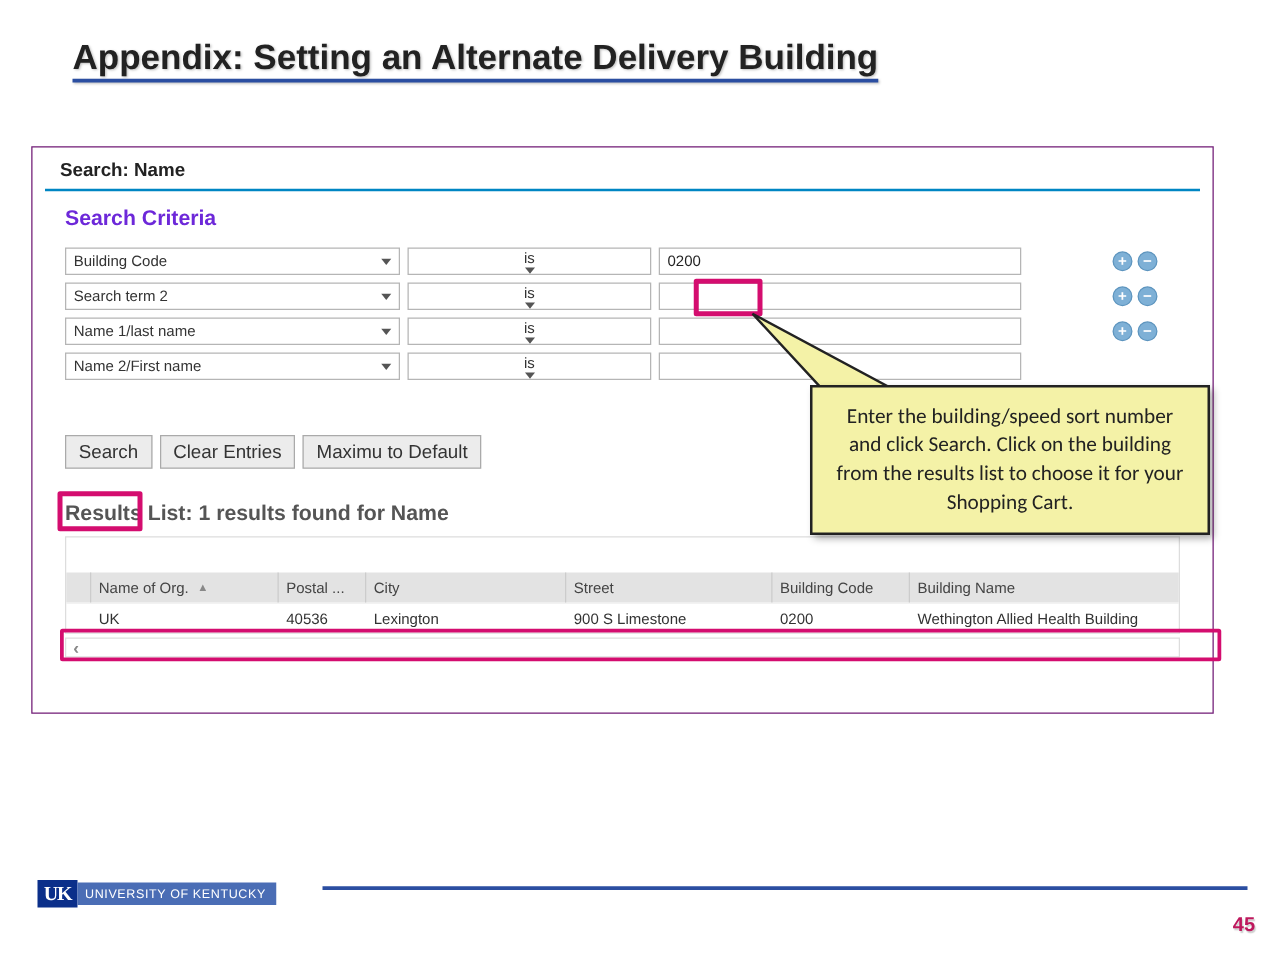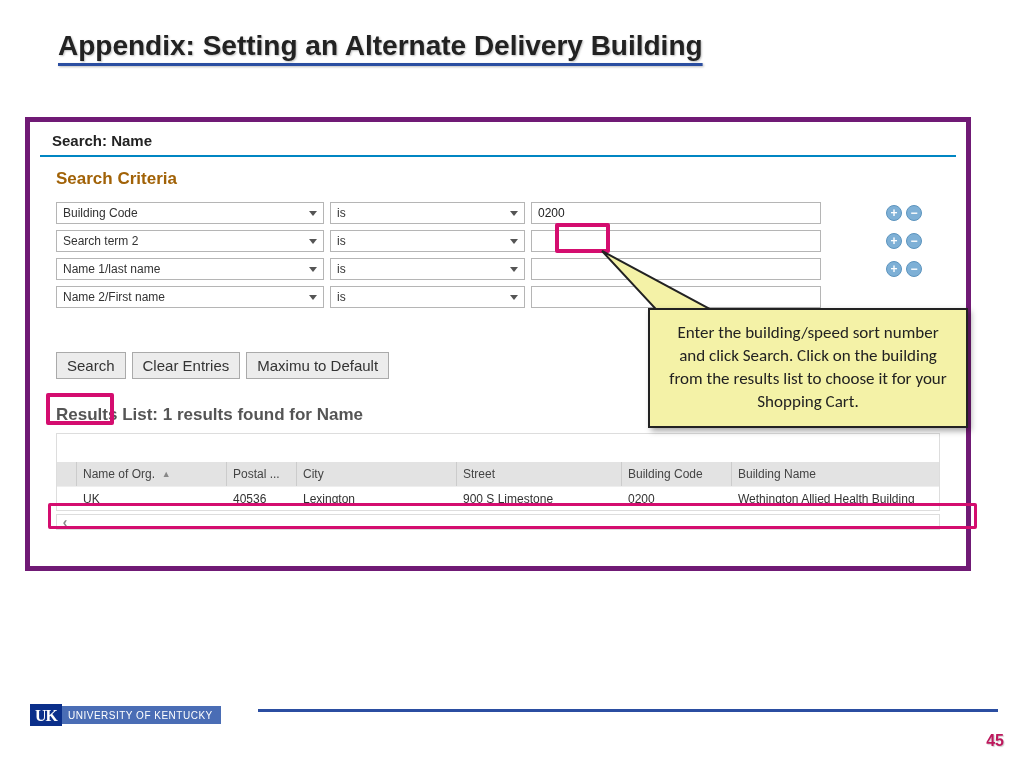--- a/index.html
+++ b/index.html
@@ -1,31 +1,31 @@
 <!DOCTYPE html>
 <html><head>
 <meta charset="utf-8">
 <style>
   * { box-sizing: border-box; margin: 0; padding: 0; }
   body { font-family: Arial, Helvetica, sans-serif; background: #fff; width: 1024px; height: 768px; position: relative; overflow: hidden; }
 
   .slide-title { position: absolute; top: 30px; left: 38px; font-size: 28px; font-weight: bold; color: #222; text-shadow: 1px 1px 2px rgba(0,0,0,0.25); text-decoration: underline; text-underline-offset: 8px; text-decoration-thickness: 3px; text-decoration-color: #2b4ea1; margin-left: 20px; }
 
-  .panel { position: absolute; top: 117px; left: 25px; width: 946px; height: 454px; border: 5px solid #701a75; background: #fff; }
+  .panel { position: absolute; top: 117px; left: 25px; width: 946px; height: 454px; border: 1px solid #701a75; background: #fff; }
 
   .panel-header { font-weight: bold; font-size: 15px; color: #222; padding: 10px 22px 6px 22px; }
   .blue-line { height: 2px; background: #0086c3; margin: 0 10px 8px 10px; }
 
-  .section-title { font-weight: bold; font-size: 17px; color: #a16207; padding: 4px 26px 12px 26px; }
+  .section-title { font-weight: bold; font-size: 17px; color: #6d28d9; padding: 4px 26px 12px 26px; }
 
   .criteria-rows { padding: 0 26px; }
   .crit-row { display: flex; align-items: center; gap: 6px; margin-bottom: 4px; height: 24px; }
   .sel { border: 1px solid #b5b5b5; background: #fff; font-size: 12px; color: #333; height: 22px; display: flex; align-items: center; justify-content: space-between; padding: 0 6px; }
   .sel.field { width: 268px; }
-  .sel.op    { width: 195px; }
+  .sel.op    { width: 195px; flex-direction: column; }
   .txt-input { border: 1px solid #b5b5b5; background: #fff; height: 22px; width: 290px; font-size: 12px; padding: 0 6px; color: #222; }
   .caret { width: 0; height: 0; border-left: 4px solid transparent; border-right: 4px solid transparent; border-top: 5px solid #555; }
 
   .pm-icons { display: flex; gap: 4px; margin-left: auto; margin-right: 18px; }
   .circ { width: 16px; height: 16px; border-radius: 50%; background: #7eb0d6; border: 1px solid #5c94be; display: flex; align-items: center; justify-content: center; }
   .circ span { color: #fff; font-weight: bold; font-size: 12px; line-height: 1; }
 
   .hl-input { position: absolute; border: 4px solid #d40d6f; border-radius: 2px; }
   .hl-input.code { top: 223px; left: 555px; width: 55px; height: 30px; }
 

